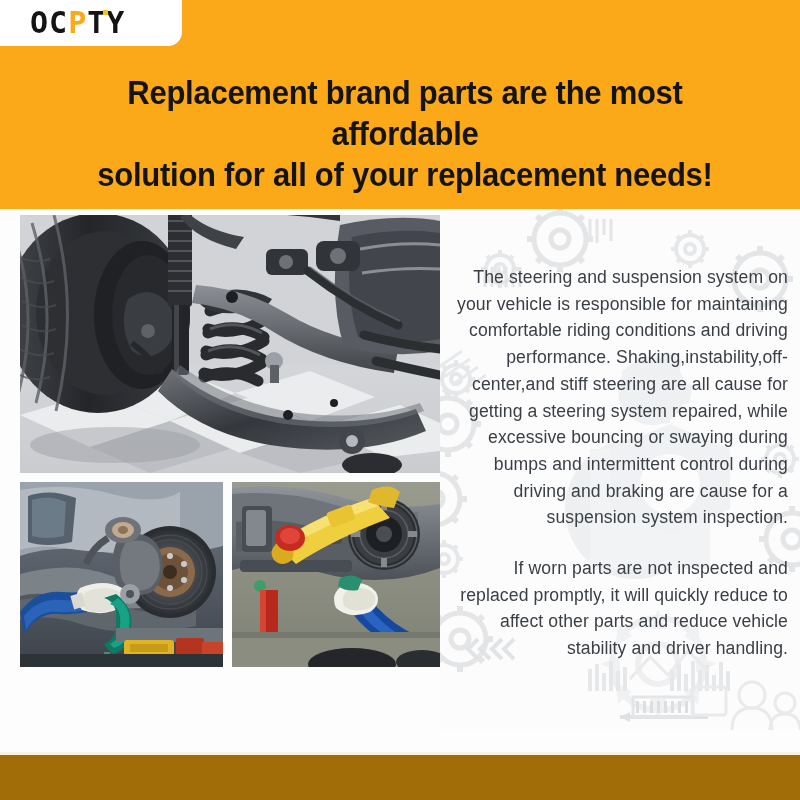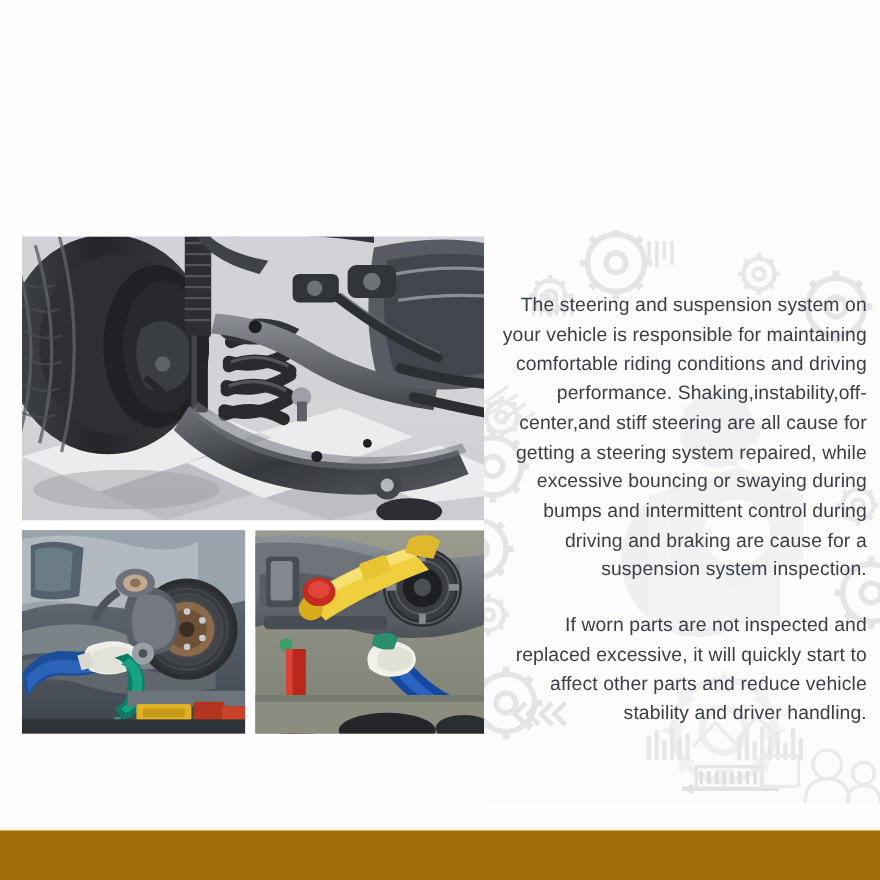--- a/index.html
+++ b/index.html
@@ -91,20 +91,33 @@
   .bottom-hair {
     position:absolute; left:0; top:752px; width:800px; height:3px;
     background:#fdf3dd;
   }
 </style>
 </head>
 <body>
 
 <div id="poster">
 
+  <div class="top-band">
+
+    <div class="logo-panel">
+      <div class="logo-text">
+        <span>OC</span><span class="accent">P</span><span>T</span><span class="logo-y"><span class="tick"></span><span>Y</span></span>
+      </div>
+    </div>
+
+    <div class="headline">
+      <span>Replacement brand parts are the most affordable</span>
+      <span class="l2">solution for all of your replacement needs!</span>
+    </div>
+  </div>
 
   <div class="right-panel">
 
     <svg class="bg-art" viewBox="0 0 360 521" preserveAspectRatio="none">
       <defs>
         <g id="cog">
           <circle cx="0" cy="0" r="26" fill="none" stroke="#e4e5e7" stroke-width="5"></circle>
           <circle cx="0" cy="0" r="9" fill="none" stroke="#e4e5e7" stroke-width="5"></circle>
           <g stroke="#e4e5e7" stroke-width="6">
             <line x1="0" y1="-26" x2="0" y2="-33"></line>
@@ -245,21 +258,21 @@
         <rect x="252" y="478" width="34" height="28" rx="3"></rect>
       </g>
 
       <g stroke="#eaebed" stroke-width="3" fill="none">
         <polyline points="190,470 210,448 228,466 248,442 268,462"></polyline>
       </g>
     </svg>
 
     <div class="body-copy">
       <p>The steering and suspension system on your vehicle is responsible for maintaining comfortable riding conditions and driving performance. Shaking,instability,off-center,and stiff steering are all cause for getting a steering system repaired, while excessive bouncing or swaying during bumps and intermittent control during driving and braking are cause for a suspension system inspection.</p>
-      <p>If worn parts are not inspected and replaced excessive, it will quickly start to affect other parts and reduce vehicle stability and driver handling.</p>
+      <p>If worn parts are not inspected and replaced promptly, it will quickly reduce to affect other parts and reduce vehicle stability and driver handling.</p>
     </div>
   </div>
 
   <div class="photo photo-main">
     <svg viewBox="0 0 420 258" preserveAspectRatio="none">
       <defs>
         <linearGradient id="floor" x1="0" y1="0" x2="0" y2="1">
           <stop offset="0" stop-color="#e9eaec"></stop>
             <stop offset="1" stop-color="#cfd1d4"></stop>
         </linearGradient>

